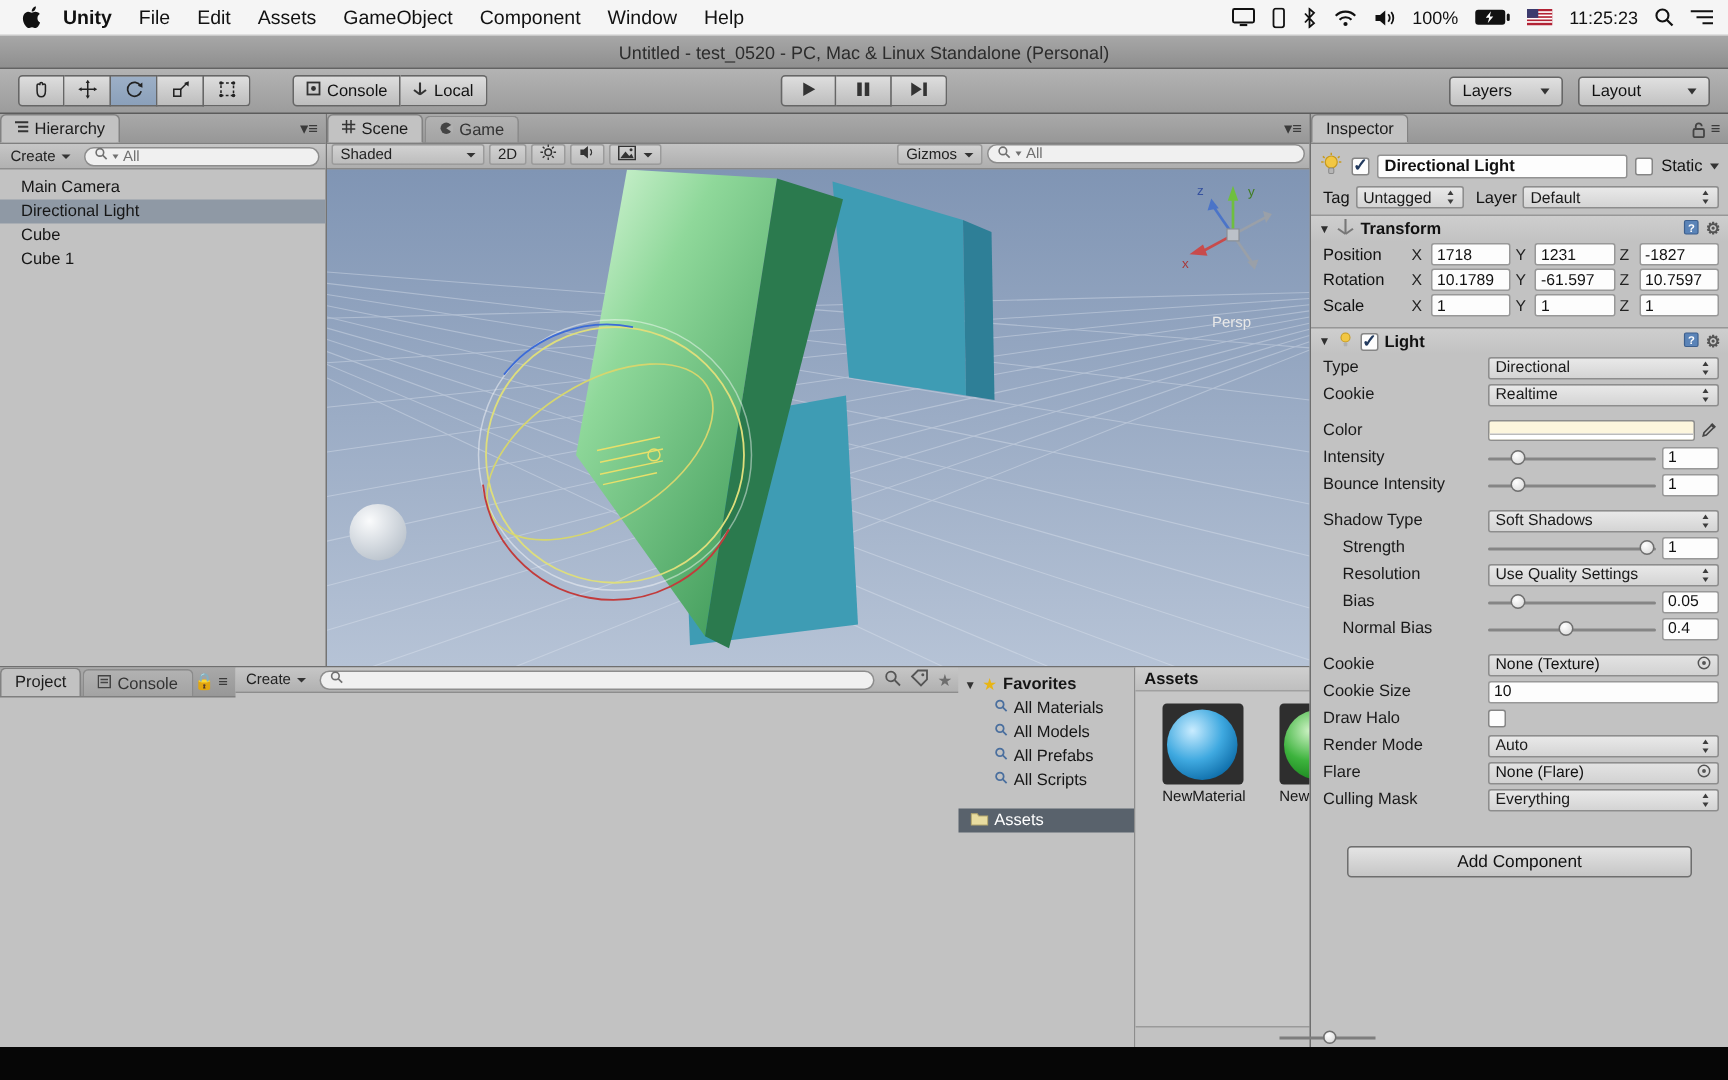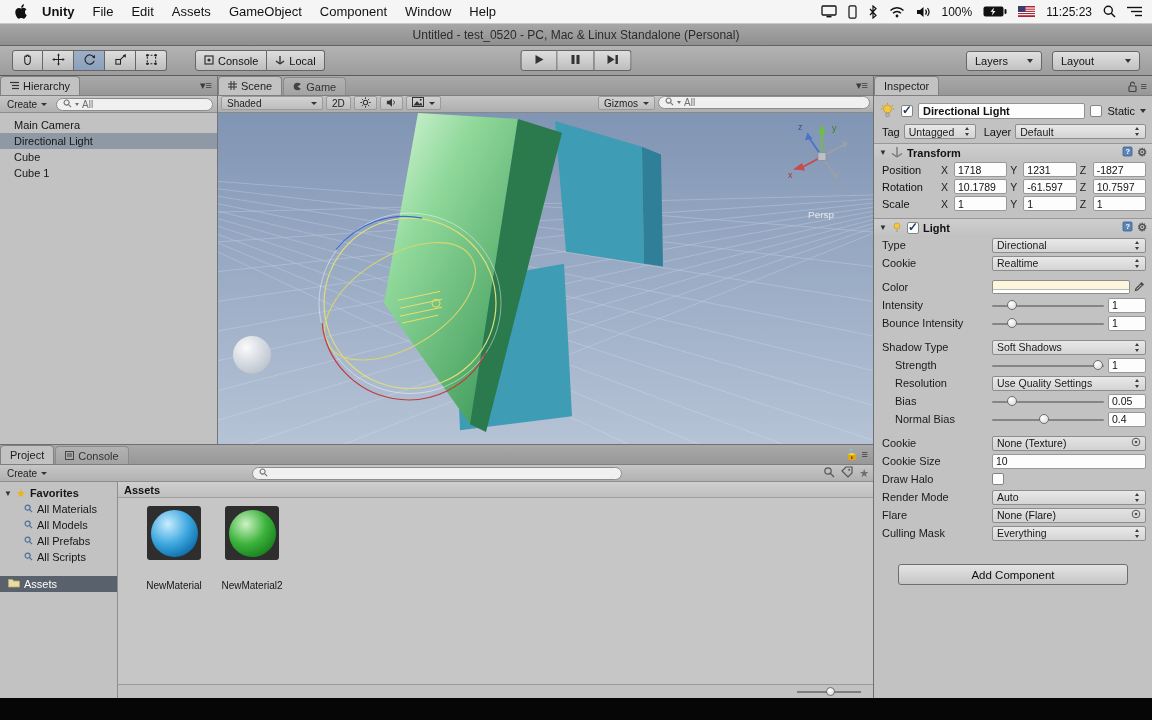--- a/index.html
+++ b/index.html
@@ -65,31 +65,31 @@
 
   
   .scene-panel{flex:1;display:flex;flex-direction:column;min-width:0}
   .scene-toolbar{height:17px;background:linear-gradient(#c4c4c4,#aeaeae);border-bottom:1px solid #888;display:flex;align-items:flex-start;padding:0 3px;gap:3px;font-size:10px;flex:0 0 auto}
   .stb-btn{height:14px;display:flex;align-items:center;gap:3px;padding:0 5px;border:1px solid #9b9b9b;border-radius:2px;background:linear-gradient(#d2d2d2,#bdbdbd);color:#222}
   .stb-btn .arr{border-top-width:3px;border-left-width:3px;border-right-width:3px;margin-left:2px}
   .viewport{flex:1;position:relative;background:linear-gradient(#8095b4,#b6c3d6);overflow:hidden}
   .viewport svg{position:absolute;inset:0;width:100%;height:100%;display:block}
 
   
-  .project{flex:1;display:flex;flex-direction:column;border-top:1px solid #6f6f6f;min-height:0;background:#c2c2c2}
+  .project{flex:1;display:flex;flex-direction:row;border-top:1px solid #6f6f6f;min-height:0;background:#c2c2c2}
   .project-body{flex:1;display:flex;min-height:0}
   .proj-left{width:118px;flex:0 0 118px;background:#c2c2c2;border-right:1px solid #8d8d8d;padding-top:3px;font-size:11px}
   .tree-row{height:16px;display:flex;align-items:center;gap:4px;padding-left:4px;color:#161616}
   .tree-row .fold{font-size:8px;color:#333;width:8px}
   .tree-row.child{padding-left:24px}
   .tree-row.assets-row{margin-top:11px;background:#59626c;color:#fff;padding-left:8px}
   .proj-right{flex:1;display:flex;flex-direction:column;min-width:0;background:#c6c6c6}
   .assets-header{height:16px;background:linear-gradient(#cfcfcf,#bfbfbf);border-bottom:1px solid #a0a0a0;display:flex;align-items:center;padding:0 6px;font-weight:bold;font-size:11px}
   .assets-grid{flex:1;display:flex;align-items:flex-start;gap:2px;padding:8px 0 0 18px}
-  .asset-item{width:76px;display:flex;flex-direction:column;align-items:center;gap:20px}
+  .asset-item{width:76px;display:flex;flex-direction:column;align-items:flex-start;gap:3px}
   .thumb{width:54px;height:54px;background:#2e2e2e;border-radius:3px;display:flex;align-items:center;justify-content:center}
   .sphere{width:47px;height:47px;border-radius:50%}
   .sphere.blue{background:radial-gradient(circle at 36% 30%,#c9ecff,#3fa9e0 45%,#0d6ca8 80%,#07466f)}
   .sphere.green{background:radial-gradient(circle at 36% 30%,#cdf2c4,#3db33d 45%,#17811c 80%,#0b5511)}
   .asset-label{font-size:10px;color:#161616;text-align:center;white-space:nowrap}
   .proj-bottom{height:14px;border-top:1px solid #9a9a9a;display:flex;align-items:center;flex:0 0 auto;background:#c2c2c2}
   .zoom-slider{margin-left:auto;margin-right:12px;position:relative;width:64px;height:12px}
   .zoom-slider .track{position:absolute;left:0;right:0;top:5.5px;height:1.5px;background:#7d7d7d}
   .zoom-slider .thumb{position:absolute;top:1.5px;width:9px;height:9px;border-radius:50%;background:radial-gradient(circle at 35% 30%,#fff,#d4d4d4);border:1px solid #6f6f6f;margin-left:-4.5px}
 

